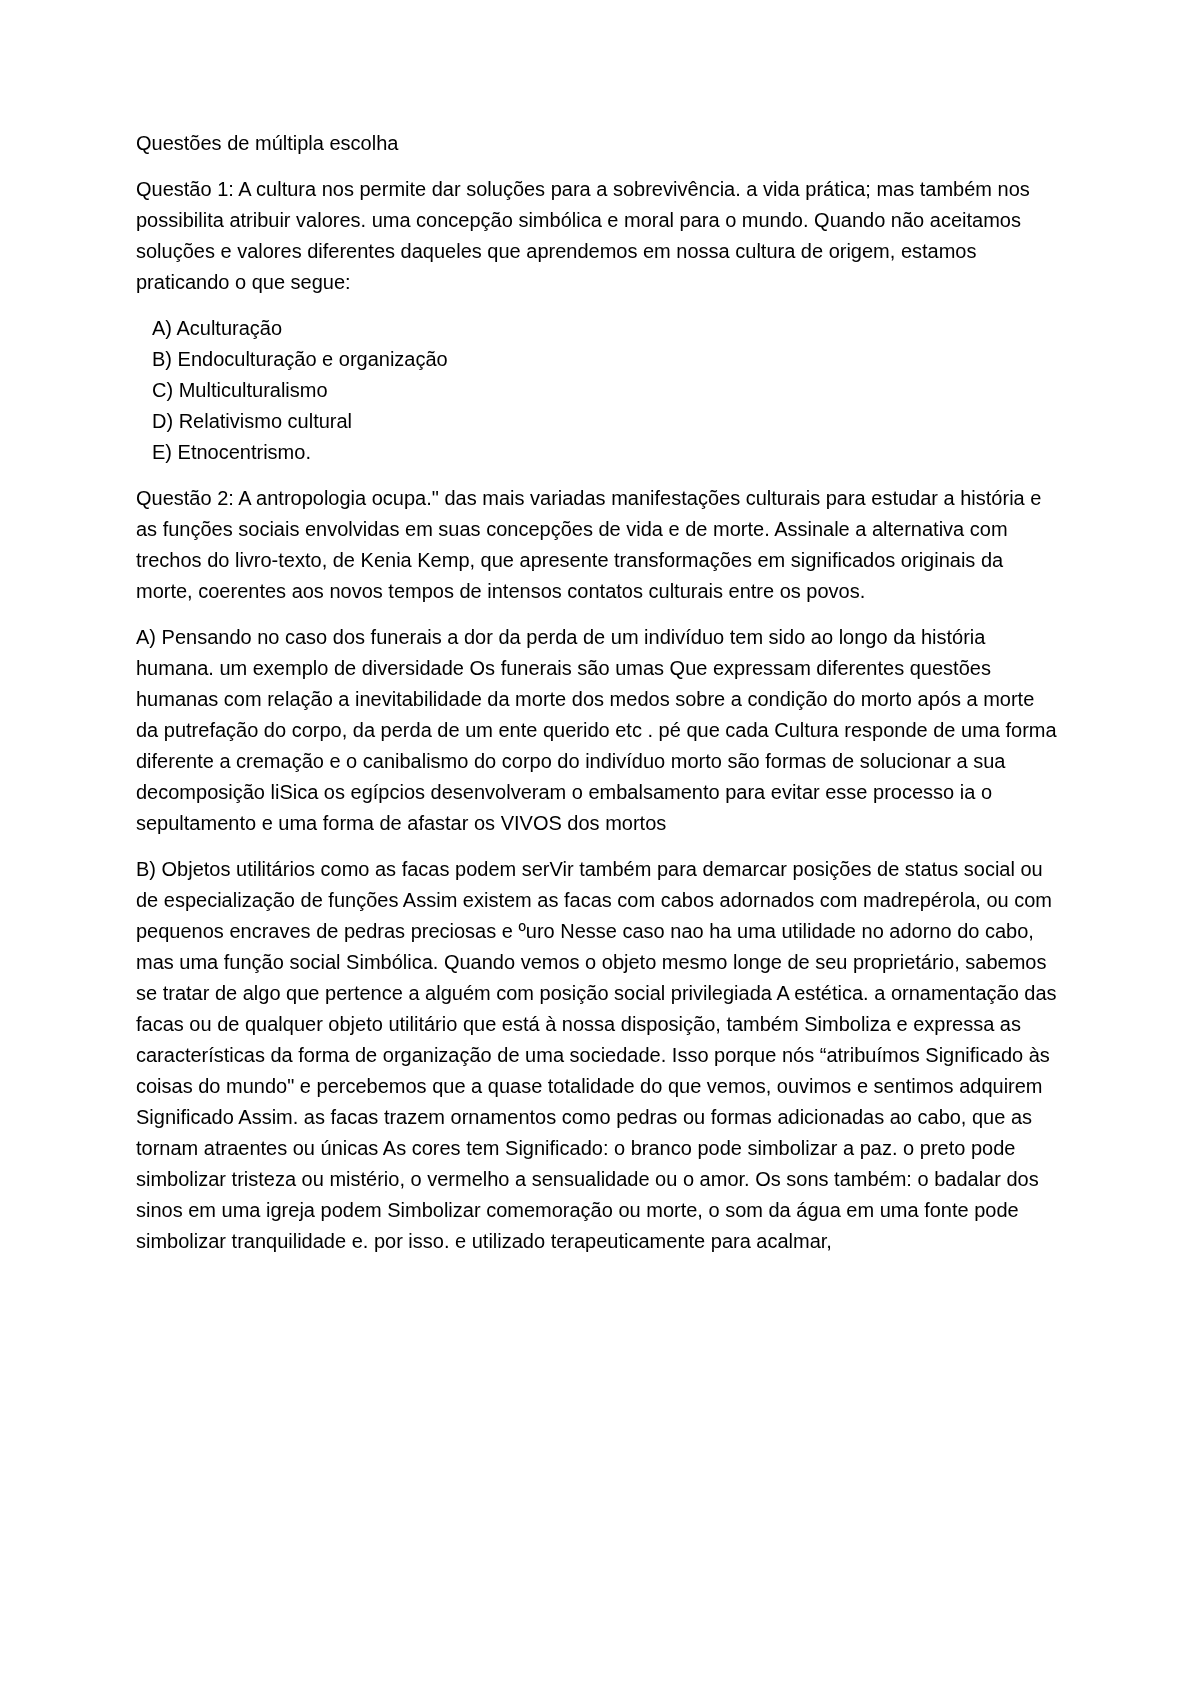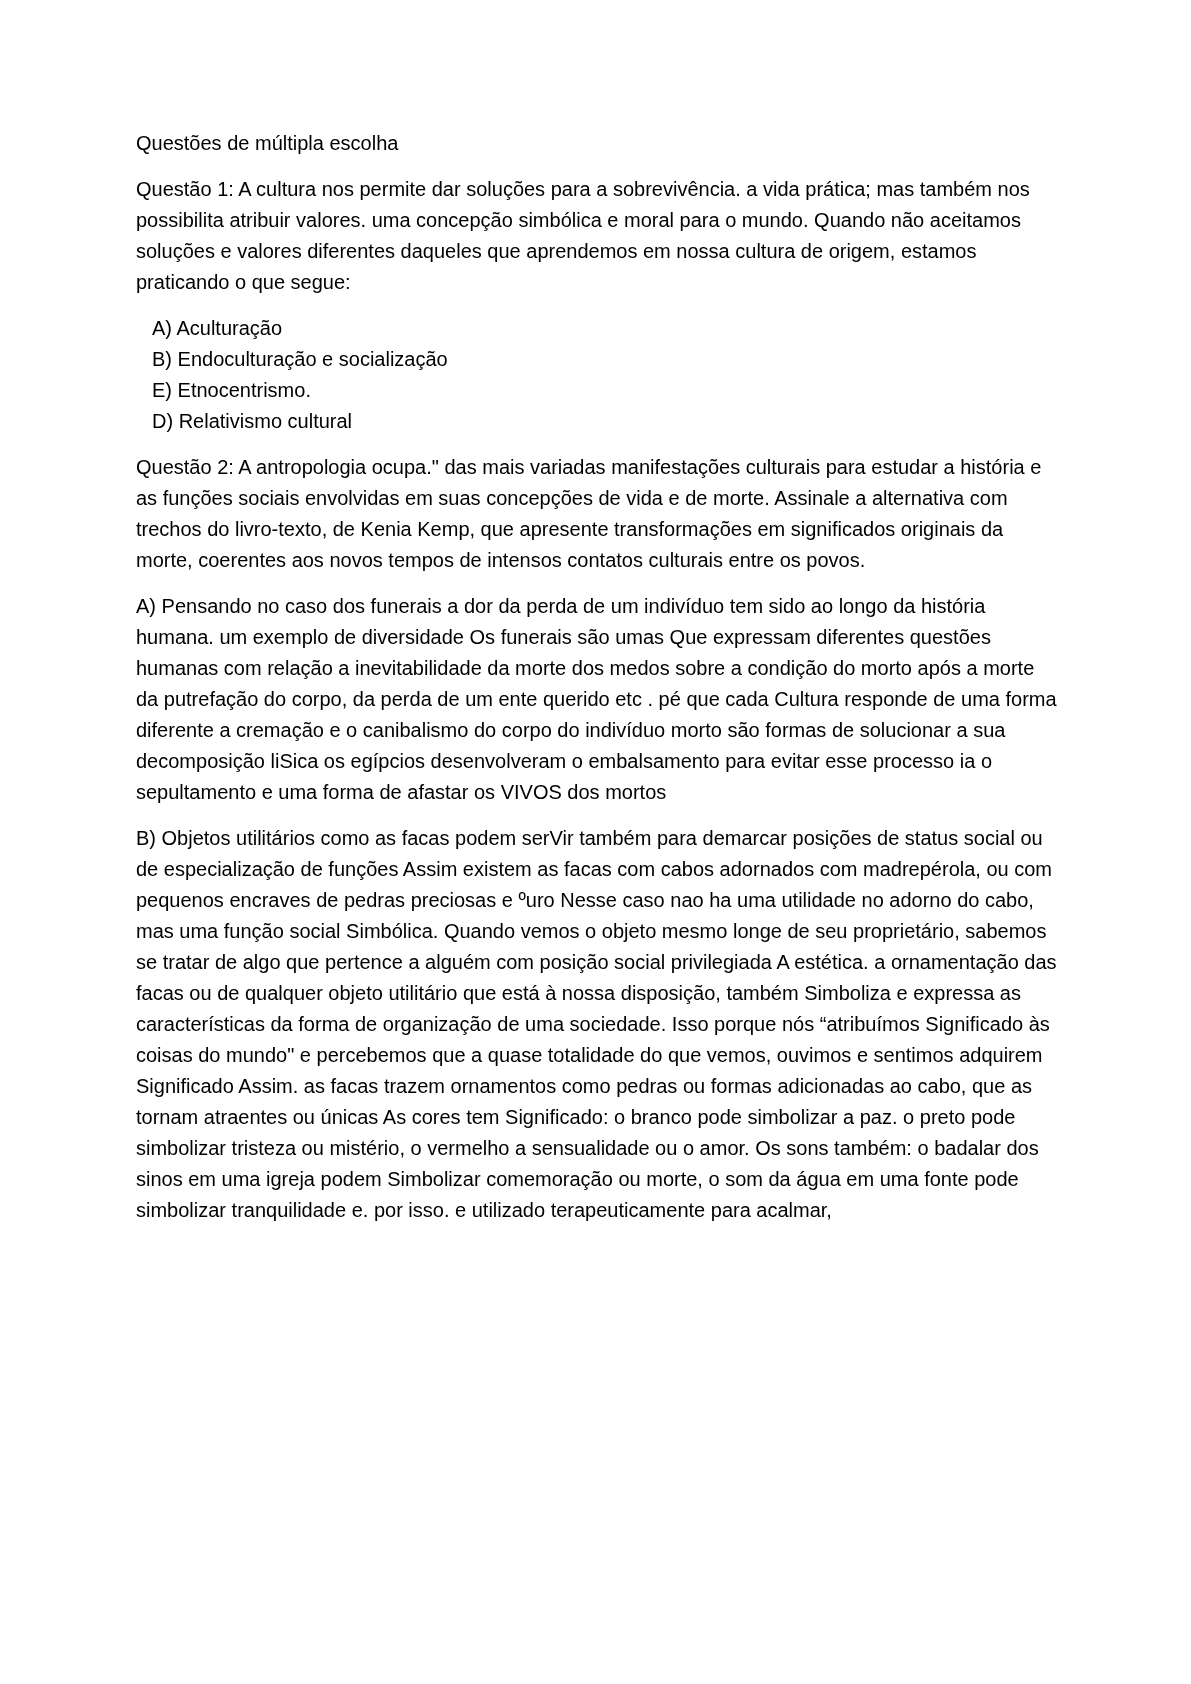--- a/index.html
+++ b/index.html
@@ -40,23 +40,24 @@
 <div class="page">
   <div class="content">
 
     <p class="para">Questões de múltipla escolha</p>
 
 
     <p class="para">Questão 1: A cultura nos permite dar soluções para a sobrevivência. a vida prática; mas também nos possibilita atribuir valores. uma concepção simbólica e moral para o mundo. Quando não aceitamos soluções e valores diferentes daqueles que aprendemos em nossa cultura de origem, estamos praticando o que segue:</p>
 
     <div class="options">
       <p class="option">A) Aculturação</p>
-      <p class="option">B) Endoculturação e socialização</p>
+      <p class="option">B) Endoculturação e organização</p>
+      <p class="option">C) Multiculturalismo</p>
+      <p class="option">D) Relativismo cultural</p>
       <p class="option">E) Etnocentrismo.</p>
-      <p class="option">D) Relativismo cultural</p>
     </div>
 
     <p class="para">Questão 2: A antropologia ocupa." das mais variadas manifestações culturais para estudar a história e as funções sociais envolvidas em suas concepções de vida e de morte. Assinale a alternativa com trechos do livro-texto, de Kenia Kemp, que apresente transformações em significados originais da morte, coerentes aos novos tempos de intensos contatos culturais entre os povos.</p>
 
     <p class="para">A) Pensando no caso dos funerais a dor da perda de um indivíduo tem sido ao longo da história humana. um exemplo de diversidade Os funerais são umas Que expressam diferentes questões humanas com relação a inevitabilidade da morte dos medos sobre a condição do morto após a morte da putrefação do corpo, da perda de um ente querido etc . pé que cada Cultura responde de uma forma diferente a cremação e o canibalismo do corpo do indivíduo morto são formas de solucionar a sua decomposição liSica os egípcios desenvolveram o embalsamento para evitar esse processo ia o sepultamento e uma forma de afastar os VIVOS dos mortos</p>
 
     <p class="para">B) Objetos utilitários como as facas podem serVir também para demarcar posições de status social ou de especialização de funções Assim existem as facas com cabos adornados com madrepérola, ou com pequenos encraves de pedras preciosas e ºuro Nesse caso nao ha uma utilidade no adorno do cabo, mas uma função social Simbólica. Quando vemos o objeto mesmo longe de seu proprietário, sabemos se tratar de algo que pertence a alguém com posição social privilegiada A estética. a ornamentação das facas ou de qualquer objeto utilitário que está à nossa disposição, também Simboliza e expressa as características da forma de organização de uma sociedade. Isso porque nós “atribuímos Significado às coisas do mundo" e percebemos que a quase totalidade do que vemos, ouvimos e sentimos adquirem Significado Assim. as facas trazem ornamentos como pedras ou formas adicionadas ao cabo, que as tornam atraentes ou únicas As cores tem Significado: o branco pode simbolizar a paz. o preto pode simbolizar tristeza ou mistério, o vermelho a sensualidade ou o amor. Os sons também: o badalar dos sinos em uma igreja podem Simbolizar comemoração ou morte, o som da água em uma fonte pode simbolizar tranquilidade e. por isso. e utilizado terapeuticamente para acalmar,</p>
 
   </div>
 </div>

